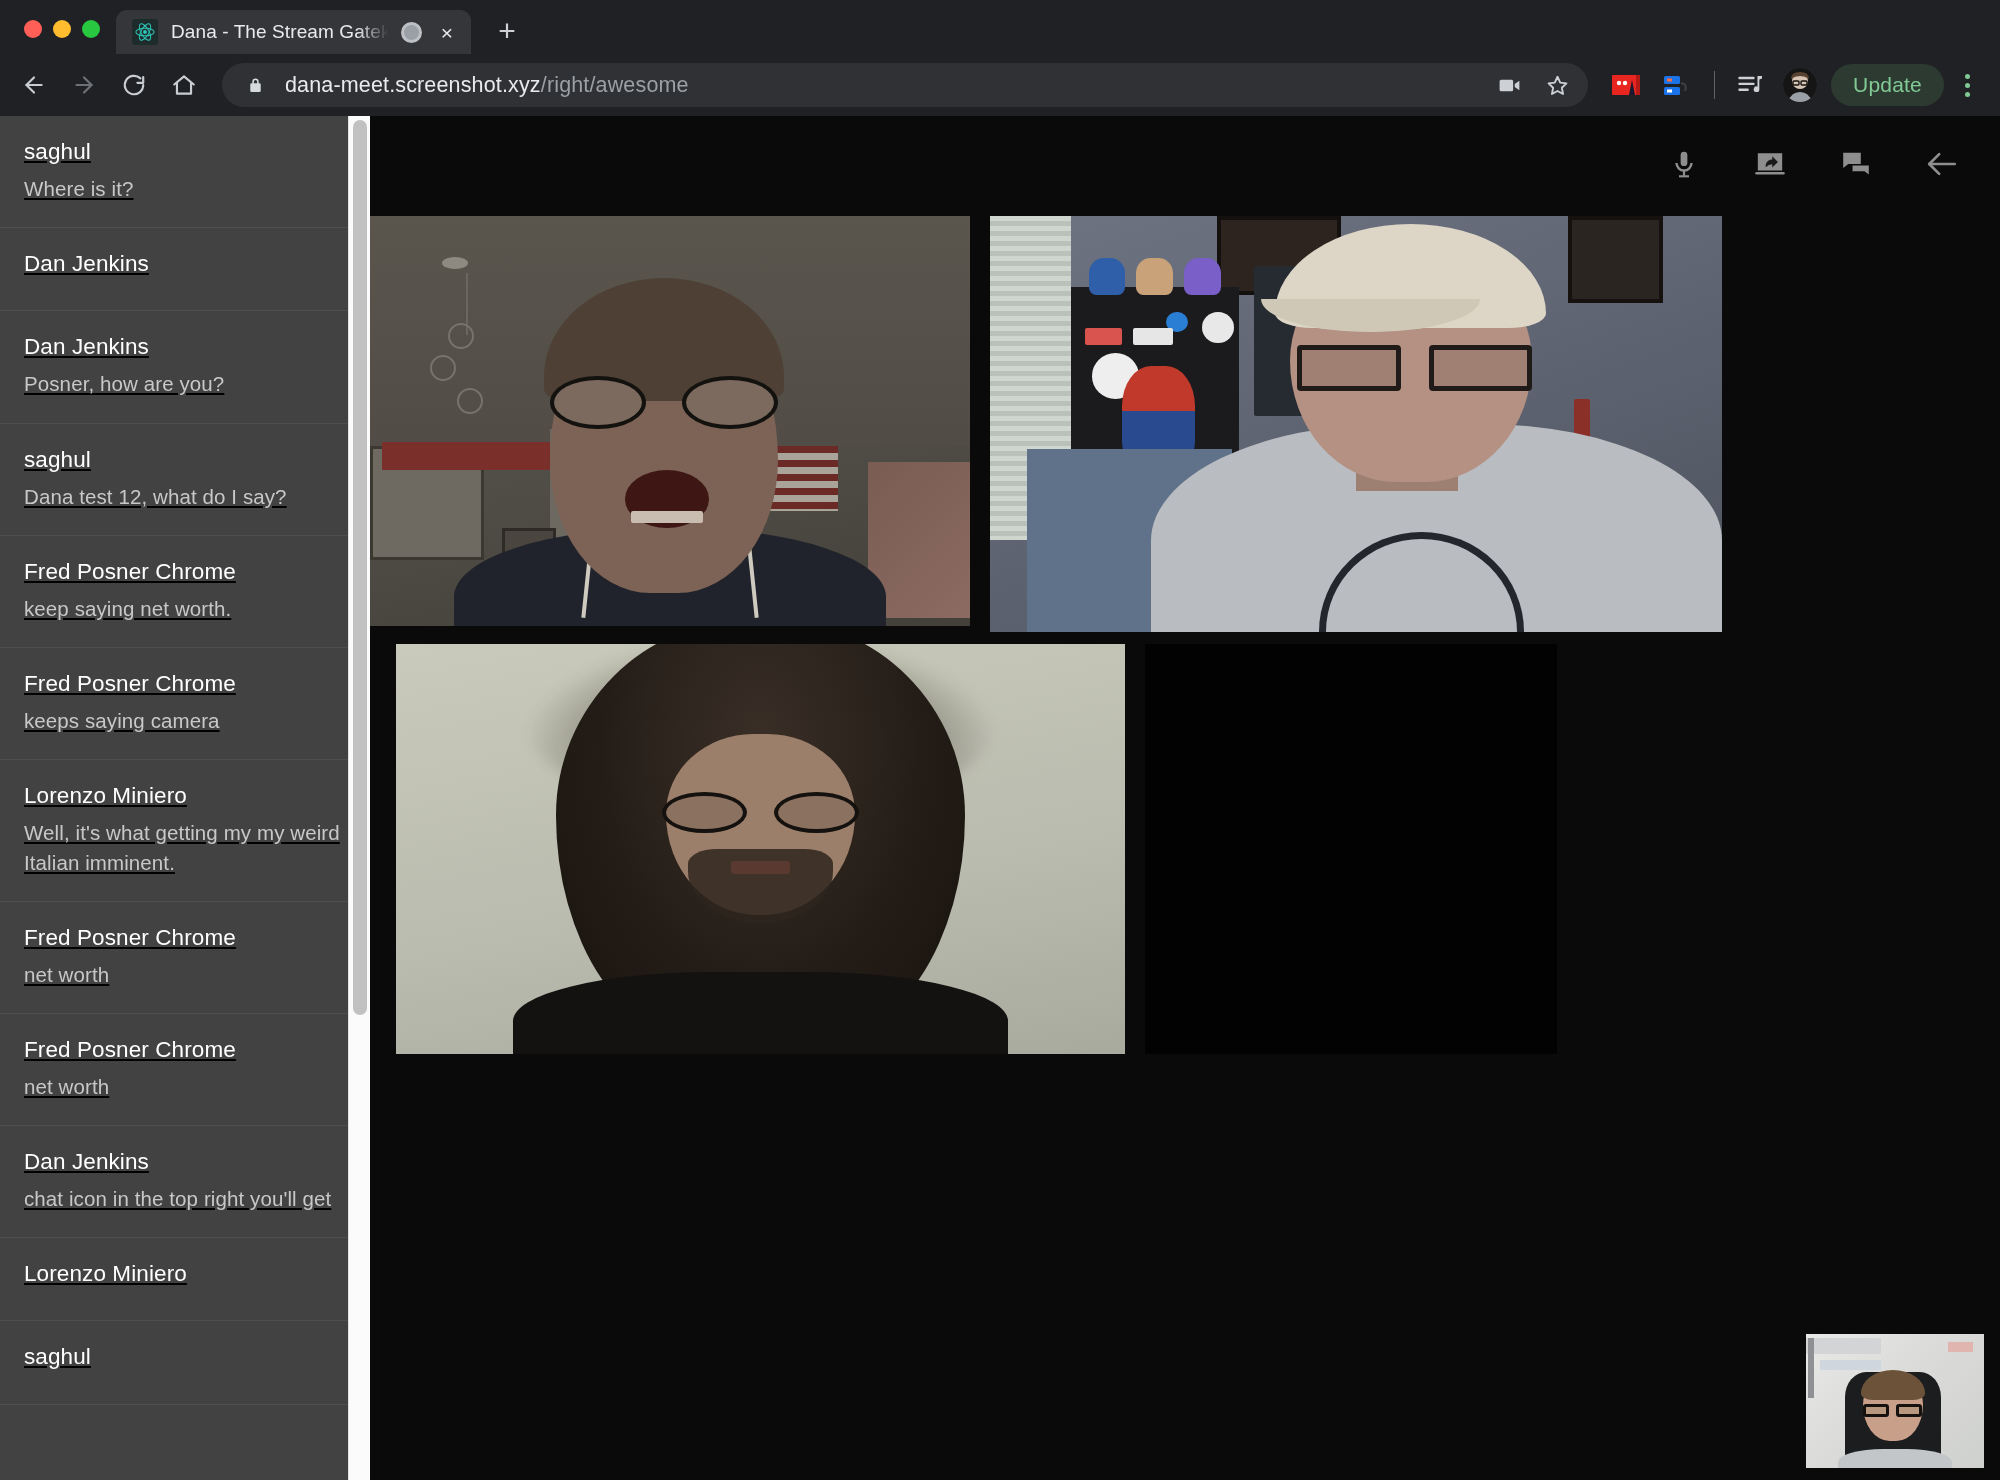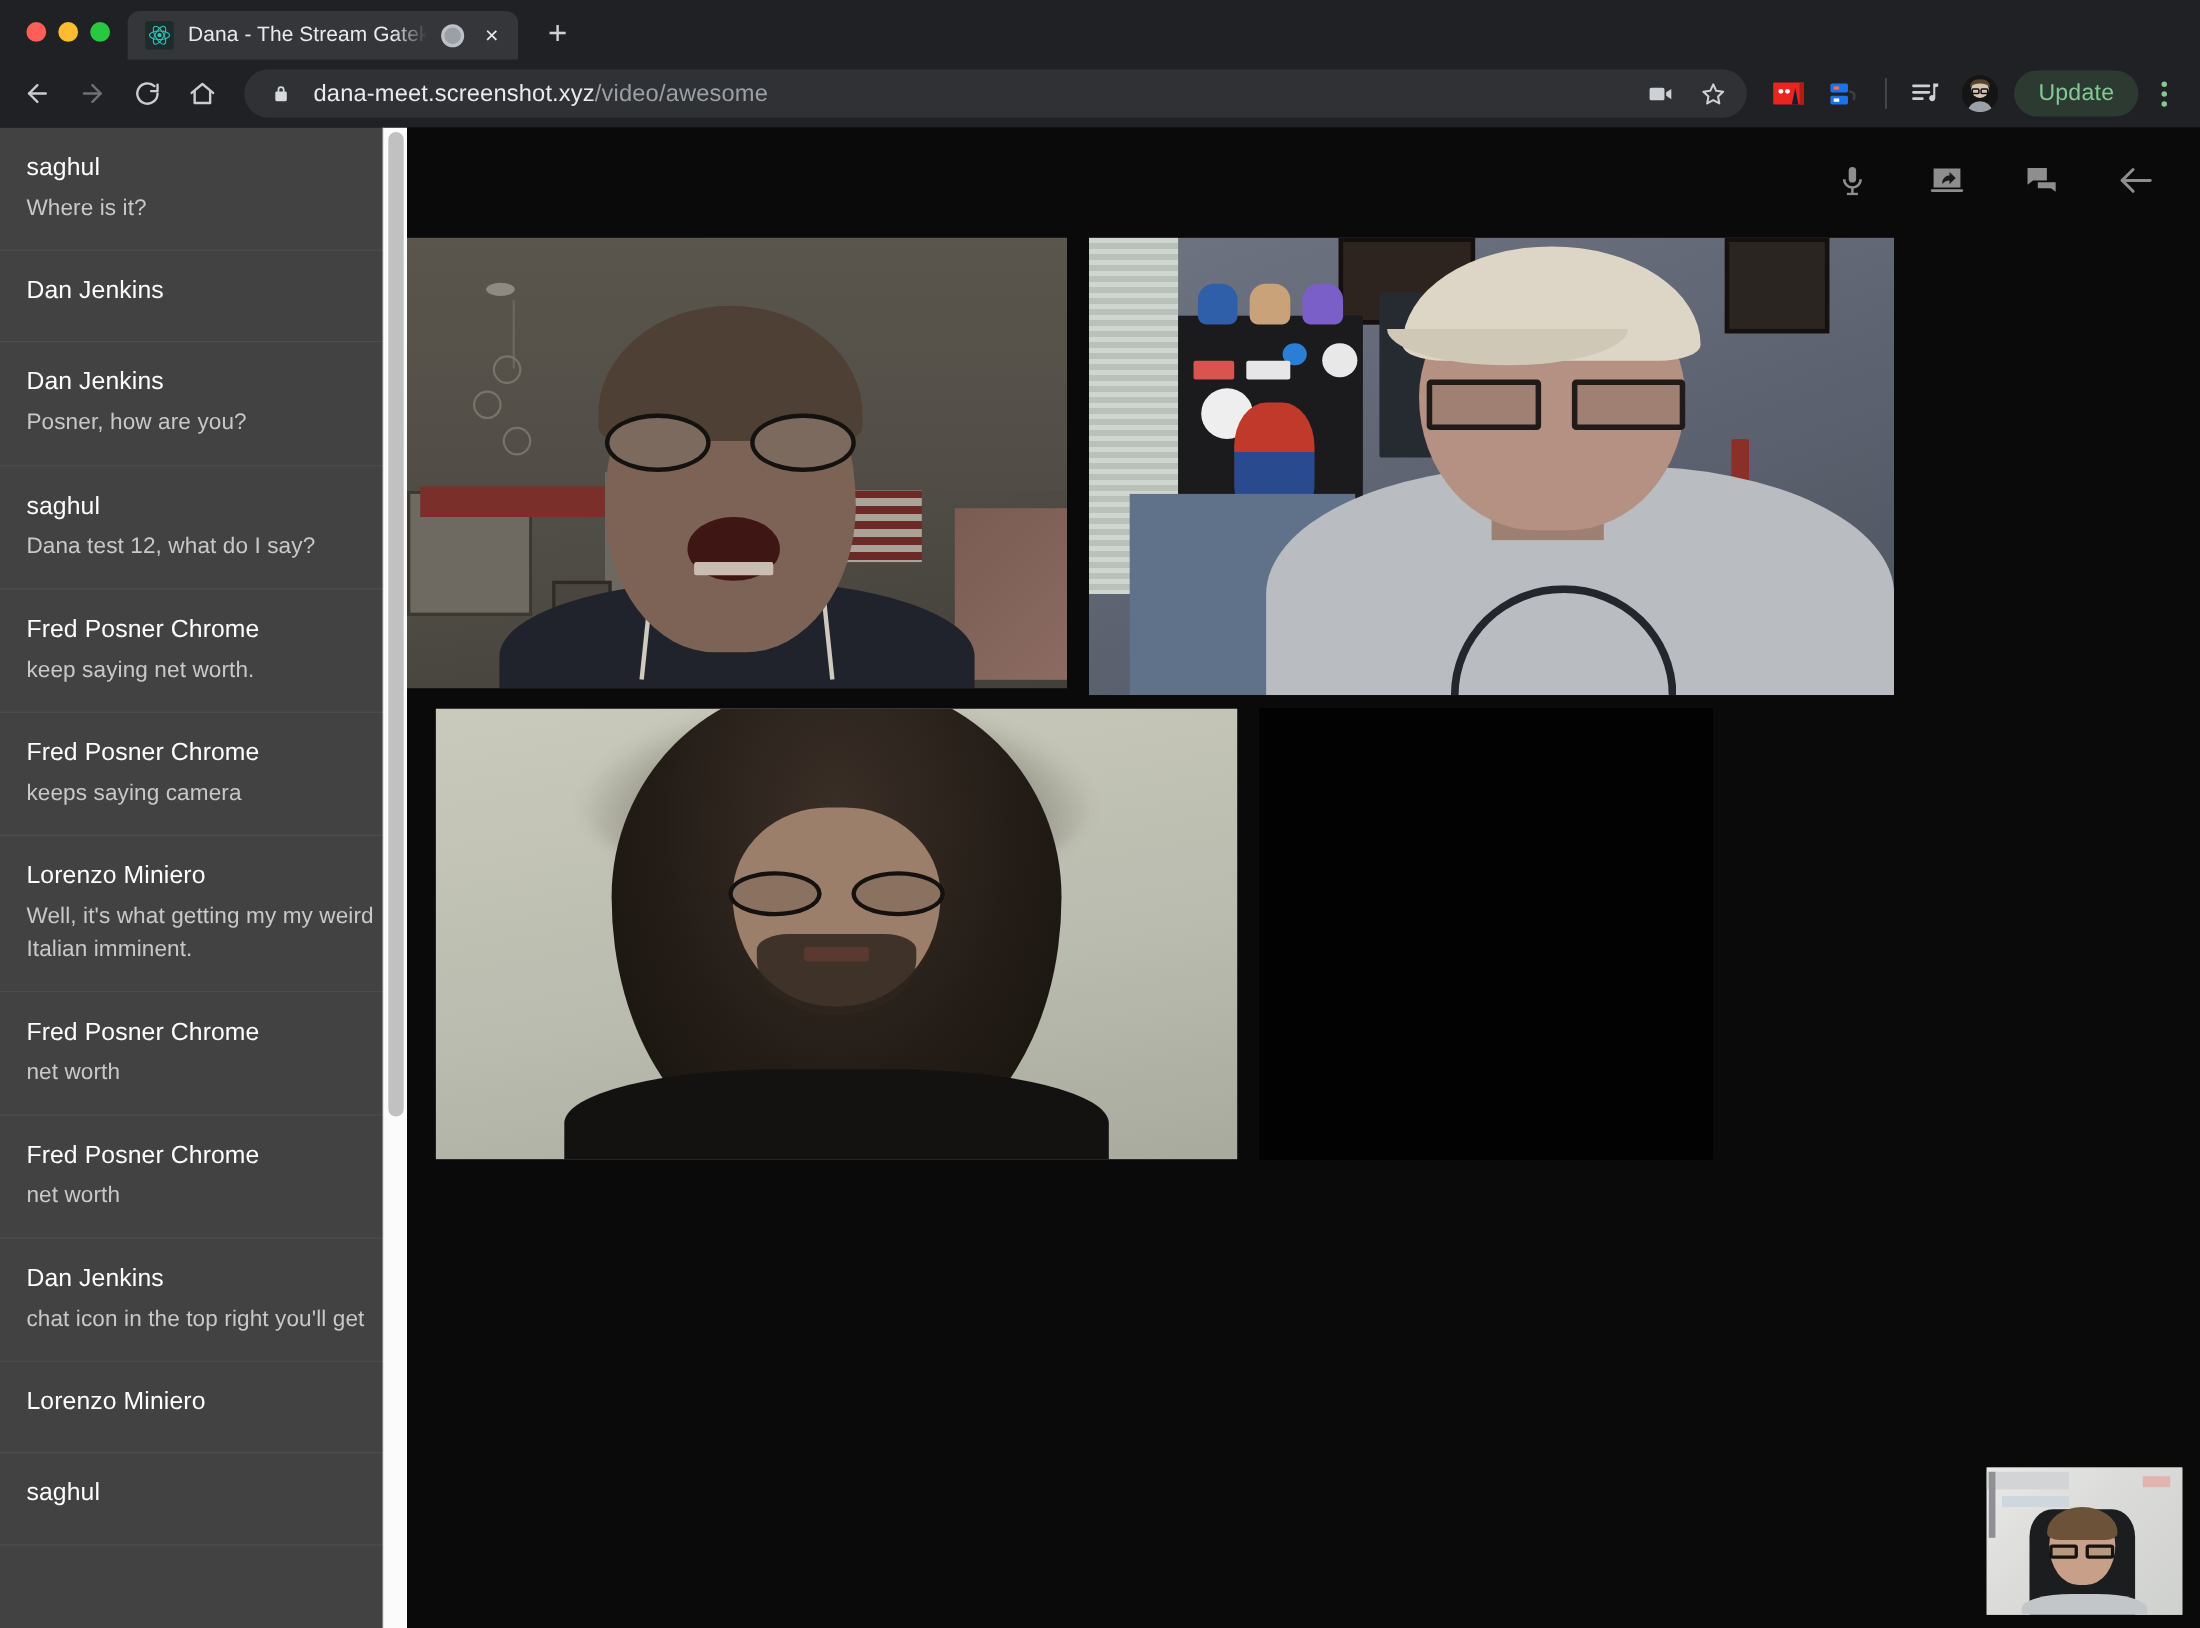--- a/index.html
+++ b/index.html
@@ -88,21 +88,21 @@
     color: #81c995; font-size: 21px; display: flex; align-items: center;
     padding: 0 22px; margin-left: 6px; letter-spacing: .2px;
   }
   .kebab {
     width: 34px; height: 42px; display: flex; flex-direction: column;
     align-items: center; justify-content: center; gap: 4px; margin-left: 4px;
   }
   .kebab i { width: 5px; height: 5px; border-radius: 50%; background: #81c995; display:block; }
 
   
-  .page { flex: 1 1 auto; display: flex; position: relative; background: #0a0a0a; min-height: 0; }
+  .page { flex: 1 1 auto; display: flex; position: relative; background: #0a0a0a; min-height: 0; text-decoration: underline; }
 
   
   .chat-panel {
     width: 370px; flex: 0 0 370px; background: #424242;
     overflow: hidden; position: relative;
   }
   .chat-list { display: flex; flex-direction: column; }
   .chat-item {
     padding: 22px 24px 24px 24px;
     border-bottom: 1px solid #4e4e4e;
@@ -308,21 +308,21 @@
           <path d="M5.5 10v10h13V10"></path>
         </svg>
     </div>
 
     <div class="omnibox">
       <span class="lock">
         <svg width="19" height="19" viewBox="0 0 24 24" fill="currentColor">
             <path d="M17 9h-1V7a4 4 0 0 0-8 0v2H7a1.6 1.6 0 0 0-1.6 1.6v8A1.6 1.6 0 0 0 7 20.2h10a1.6 1.6 0 0 0 1.6-1.6v-8A1.6 1.6 0 0 0 17 9zm-7-2a2 2 0 0 1 4 0v2h-4z"></path>
           </svg>
       </span>
-      <span class="url"><span>dana-meet.screenshot.xyz</span><span class="path">/video/awesome</span></span>
+      <span class="url"><span>dana-meet.screenshot.xyz</span><span class="path">/right/awesome</span></span>
       <span class="omni-right">
         <span class="omni-icon">
           <svg width="25" height="25" viewBox="0 0 24 24" fill="currentColor">
               <path d="M4 6.5h10a1.5 1.5 0 0 1 1.5 1.5v8a1.5 1.5 0 0 1-1.5 1.5H4A1.5 1.5 0 0 1 2.5 16V8A1.5 1.5 0 0 1 4 6.5z"></path>
               <path d="M17 10.5l4.5-3v9l-4.5-3z"></path>
             </svg>
         </span>
         <span class="omni-icon">
           <svg width="25" height="25" viewBox="0 0 24 24" fill="none" stroke="currentColor" stroke-width="1.8" stroke-linejoin="round">
               <path d="M12 3.6l2.6 5.6 6 .8-4.4 4.2 1.1 6-5.3-2.9-5.3 2.9 1.1-6L3.4 10l6-.8z"></path>

